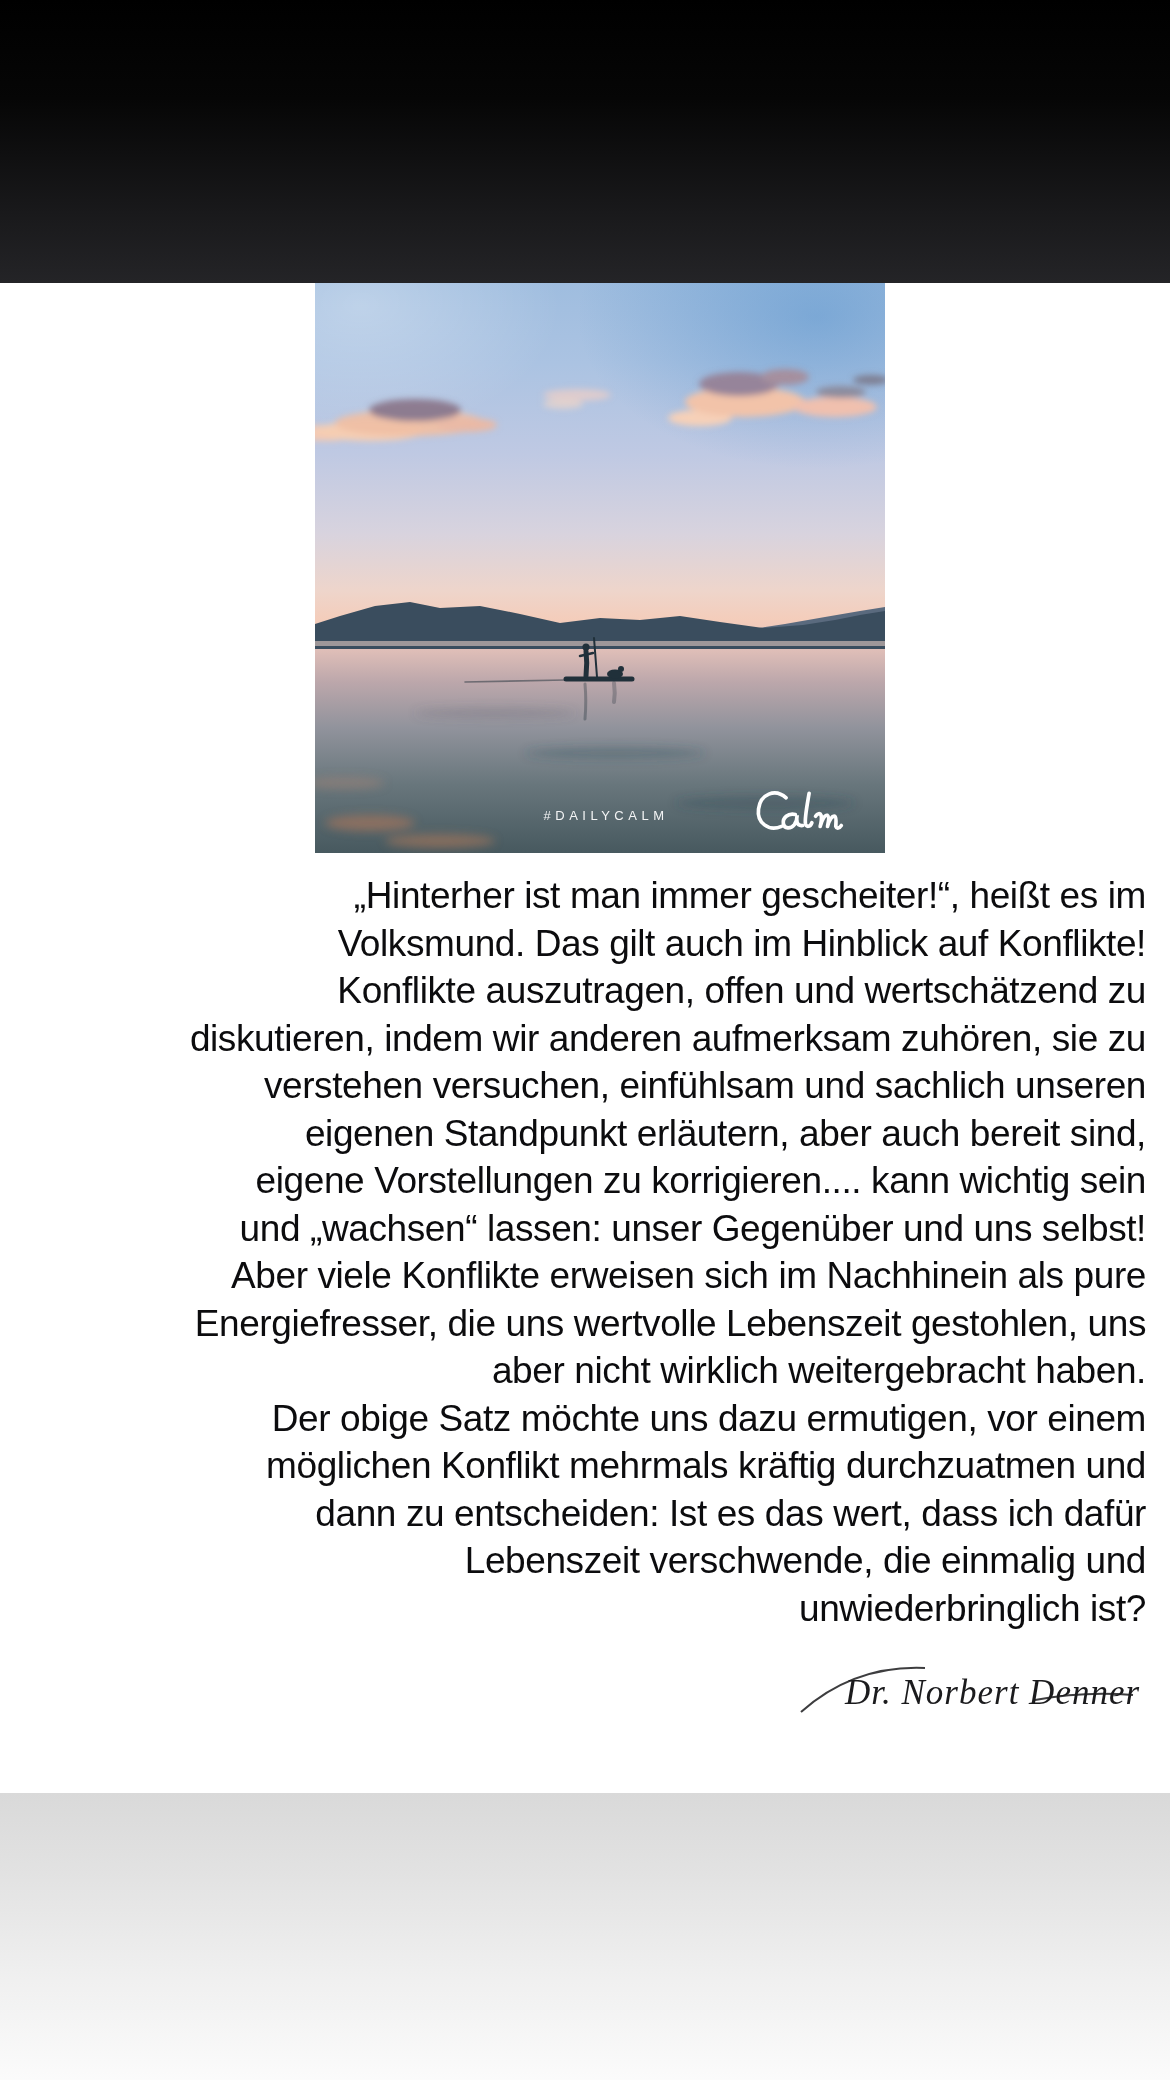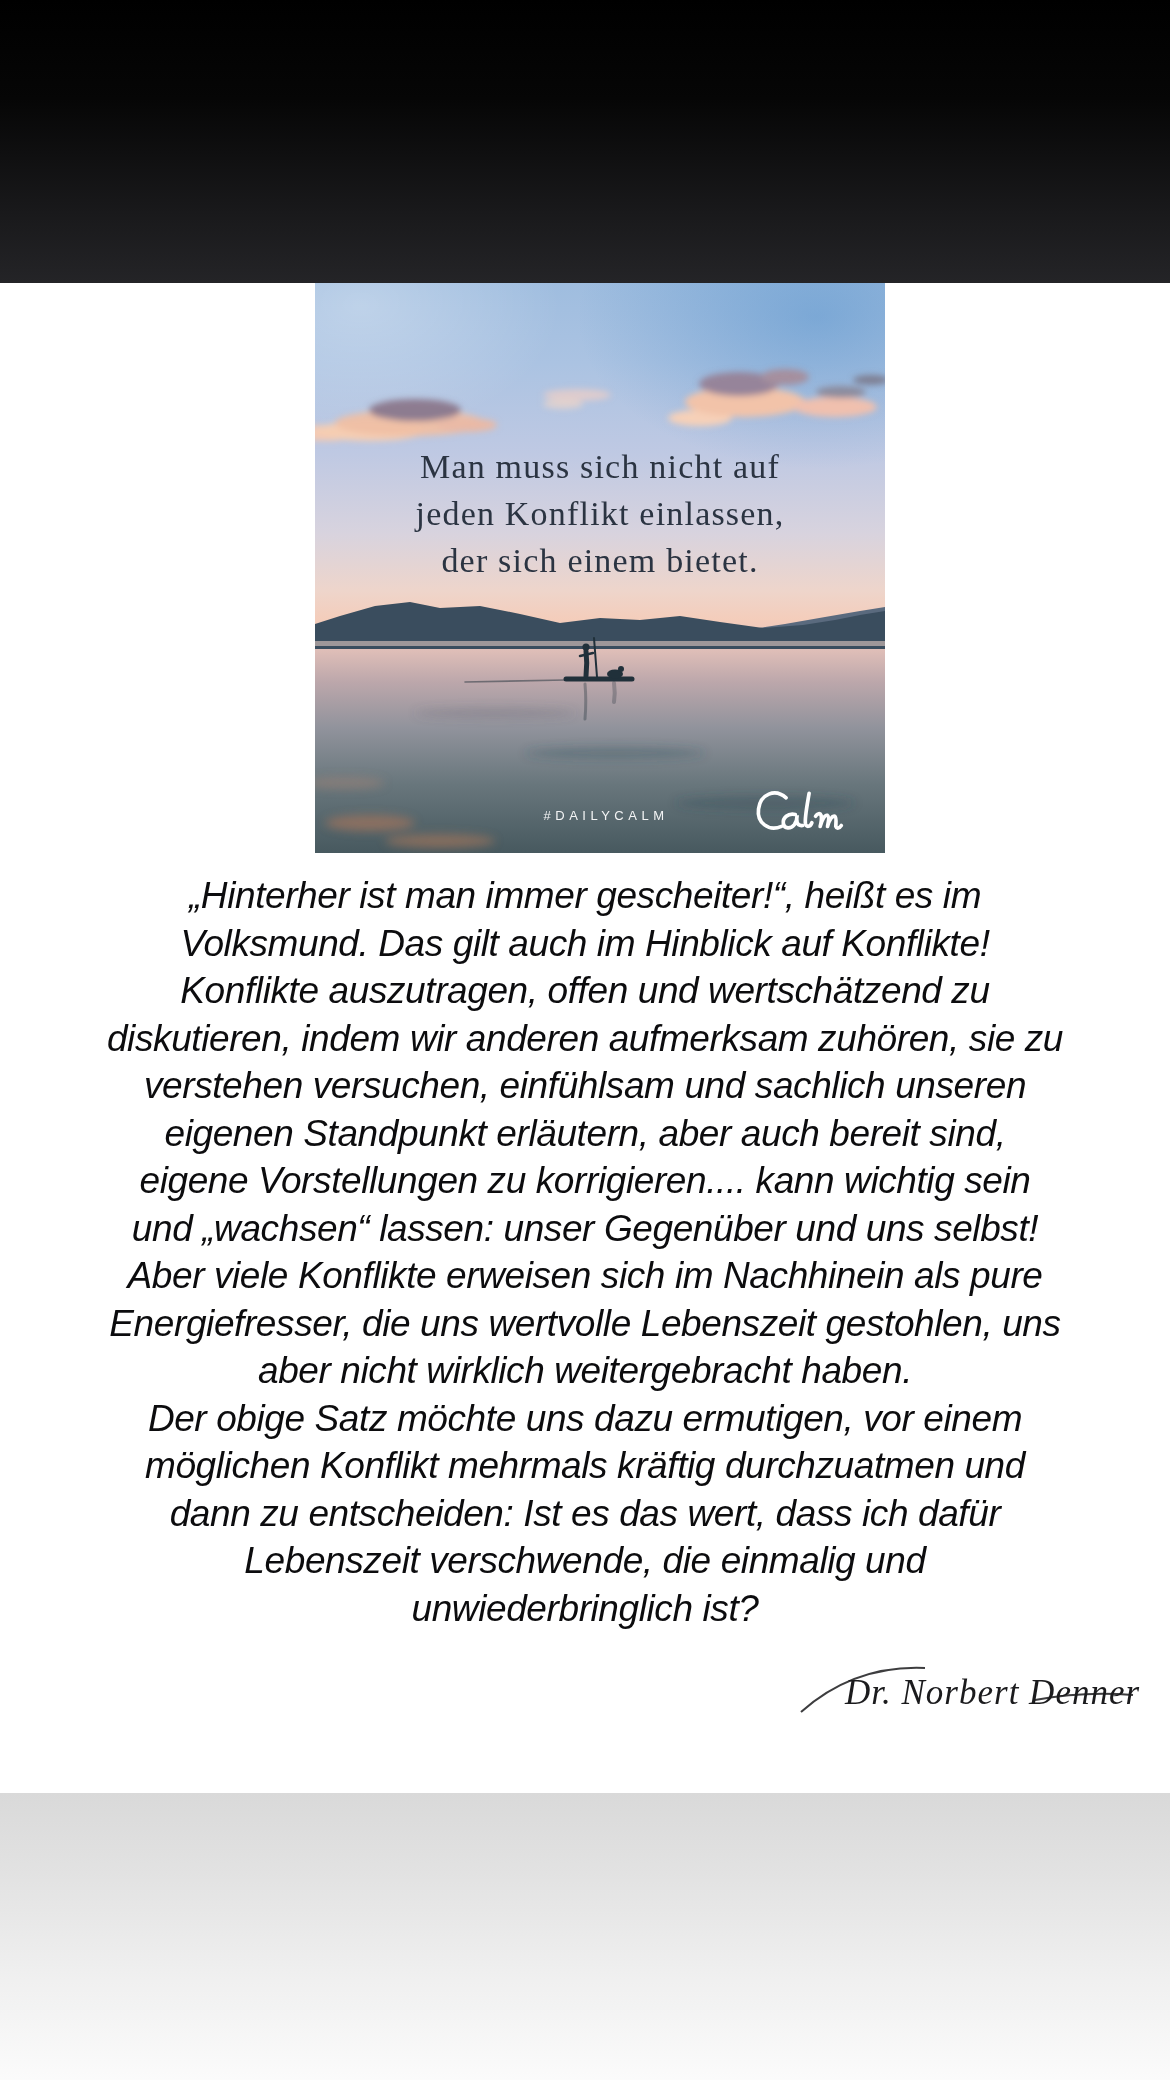--- a/index.html
+++ b/index.html
@@ -33,22 +33,22 @@
     white-space:pre-line;font-family:"Liberation Serif",serif;
     font-size:34px;line-height:47px;letter-spacing:1.2px;color:var(--quote_text);
   }
   .hashtag{
     position:absolute;bottom:30px;left:50%;transform:translateX(calc(-50% + 6px));
     font-size:13px;letter-spacing:4.5px;color:rgba(255,255,255,.93);
   }
   
   .article{
     position:absolute;top:872px;left:50%;transform:translateX(-50%);
-    width:1122px;text-align:center;white-space:pre-line;
-    font-size:37px;line-height:47.5px;letter-spacing:-0.4px;color:var(--body_text);font-style:italic;
+    width:1122px;text-align:right;white-space:pre-line;
+    font-size:37px;line-height:47.5px;letter-spacing:-0.4px;color:var(--body_text);
   }
   
   .signature{position:absolute;left:795px;top:1650px;width:345px;height:84px;}
   .signature svg{width:100%;height:100%;}
   .signature text{
     font-family:"Liberation Serif",serif;font-style:italic;
     font-size:35px;fill:var(--signature_ink);letter-spacing:1px;
   }
   .signature path{stroke:var(--signature_ink);stroke-width:2;fill:none;opacity:.85;}
   
@@ -121,23 +121,20 @@
       </g>
 
       <g transform="translate(438,502) scale(0.92)" stroke="#ffffff" fill="none" stroke-width="4" stroke-linecap="round">
         <path d="M36,14 C24,3 8,10 6,26 C4,41 17,51 31,45"></path>
         <path d="M46,32 C38,30 32,36 33,42 C34,48 41,48 45,43 C47,40 48,35 48,33 C47,38 47,45 54,44"></path>
         <path d="M61,9 C59,21 56,36 57,42 C58,46 62,46 64,41"></path>
         <path d="M68,34 C70,31 73,30 74,33 C75,36 74,41 73,45 M73,45 C75,38 78,32 81,33 C83,34 82,40 81,45 M81,45 C83,38 86,33 89,34 C91,35 90,42 90,45 C91,48 94,47 96,44"></path>
       </g>
     </svg>
 
-    <div class="photo-quote">Man muss sich nicht auf
-jeden Konflikt einlassen,
-der sich einem bietet.</div>
     <div class="hashtag">#DAILYCALM</div>
   </div>
 
   <div class="article">„Hinterher ist man immer gescheiter!“, heißt es im
 Volksmund. Das gilt auch im Hinblick auf Konflikte!
 Konflikte auszutragen, offen und wertschätzend zu
 diskutieren, indem wir anderen aufmerksam zuhören, sie zu
 verstehen versuchen, einfühlsam und sachlich unseren
 eigenen Standpunkt erläutern, aber auch bereit sind,
 eigene Vorstellungen zu korrigieren.... kann wichtig sein

